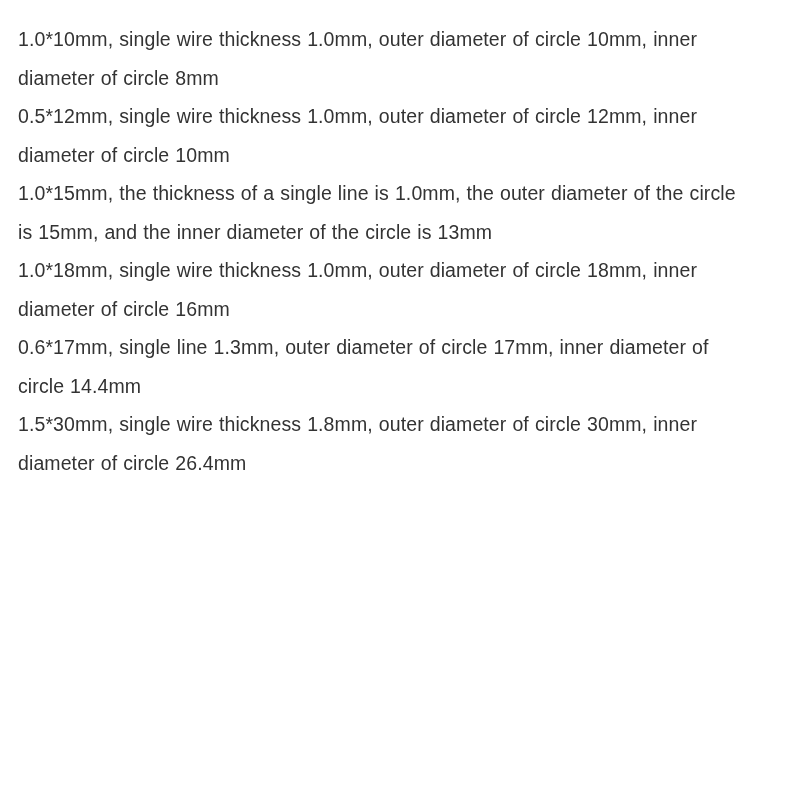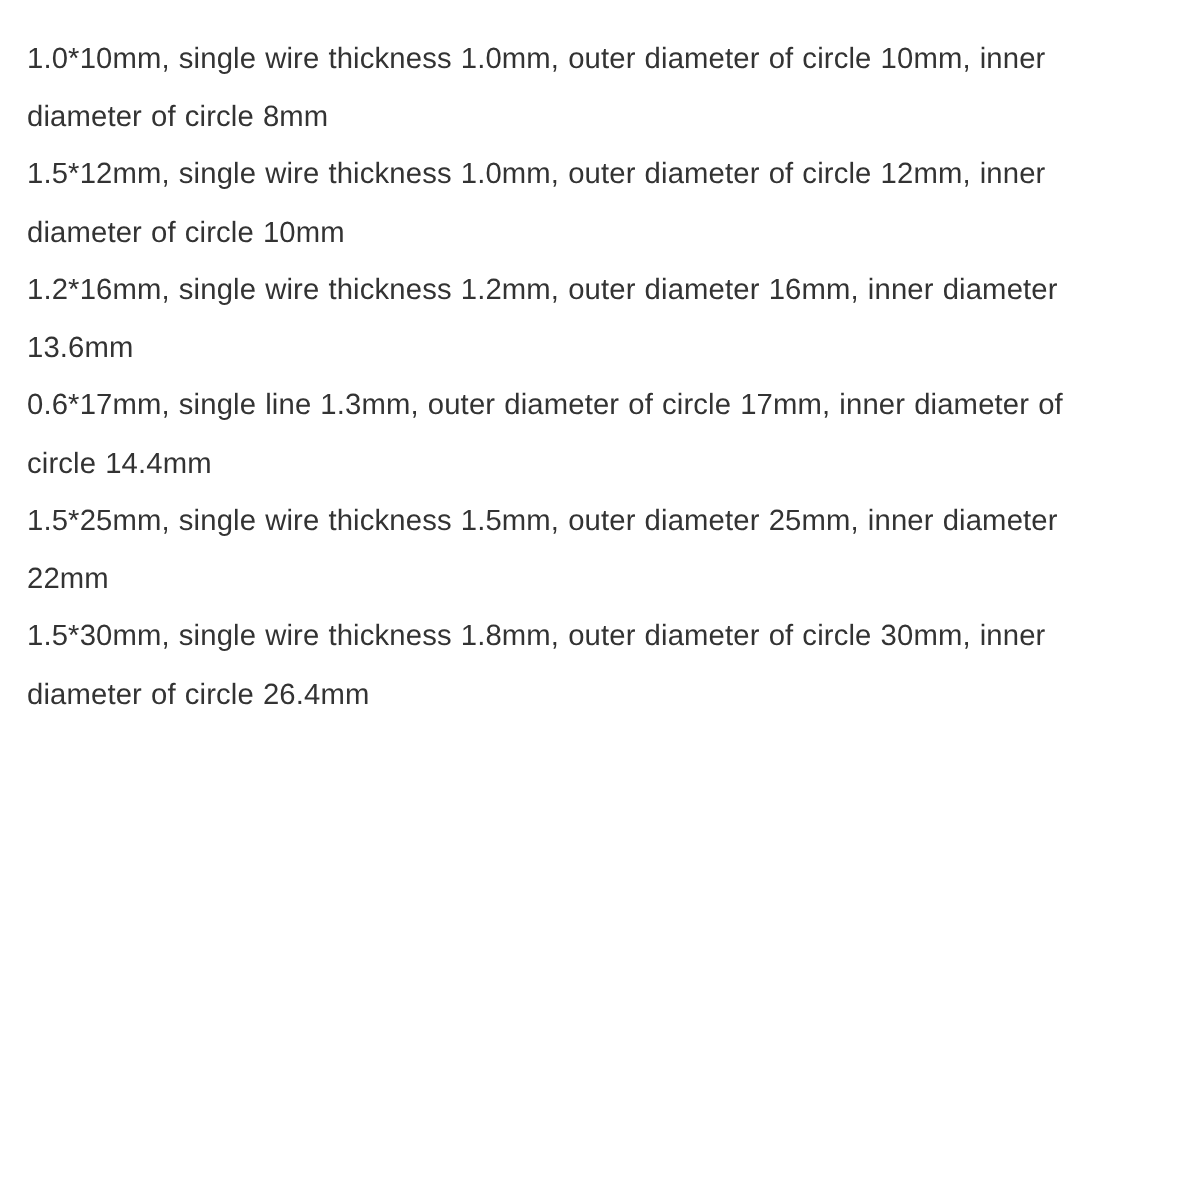--- a/index.html
+++ b/index.html
@@ -33,19 +33,19 @@
     color: #333333;
     word-spacing: 0.5px;
   }
 </style>
 </head>
 <body>
 
 <div class="page">
   <ul class="spec-list">
     <li class="spec-line">1.0*10mm, single wire thickness 1.0mm, outer diameter of circle 10mm, inner diameter of circle 8mm</li>
-    <li class="spec-line">1.5*12mm, single wire thickness 1.0mm, outer diameter of circle 12mm, inner diameter of circle 10mm</li>
-    <li class="spec-line">1.2*16mm, single wire thickness 1.2mm, outer diameter 16mm, inner diameter 13.6mm</li>
+    <li class="spec-line">0.5*12mm, single wire thickness 1.0mm, outer diameter of circle 12mm, inner diameter of circle 10mm</li>
+    <li class="spec-line">1.0*15mm, the thickness of a single line is 1.0mm, the outer diameter of the circle is 15mm, and the inner diameter of the circle is 13mm</li>
+    <li class="spec-line">1.0*18mm, single wire thickness 1.0mm, outer diameter of circle 18mm, inner diameter of circle 16mm</li>
     <li class="spec-line">0.6*17mm, single line 1.3mm, outer diameter of circle 17mm, inner diameter of circle 14.4mm</li>
-    <li class="spec-line">1.5*25mm, single wire thickness 1.5mm, outer diameter 25mm, inner diameter 22mm</li>
     <li class="spec-line">1.5*30mm, single wire thickness 1.8mm, outer diameter of circle 30mm, inner diameter of circle 26.4mm</li>
   </ul>
 </div>
 
 </body></html>

